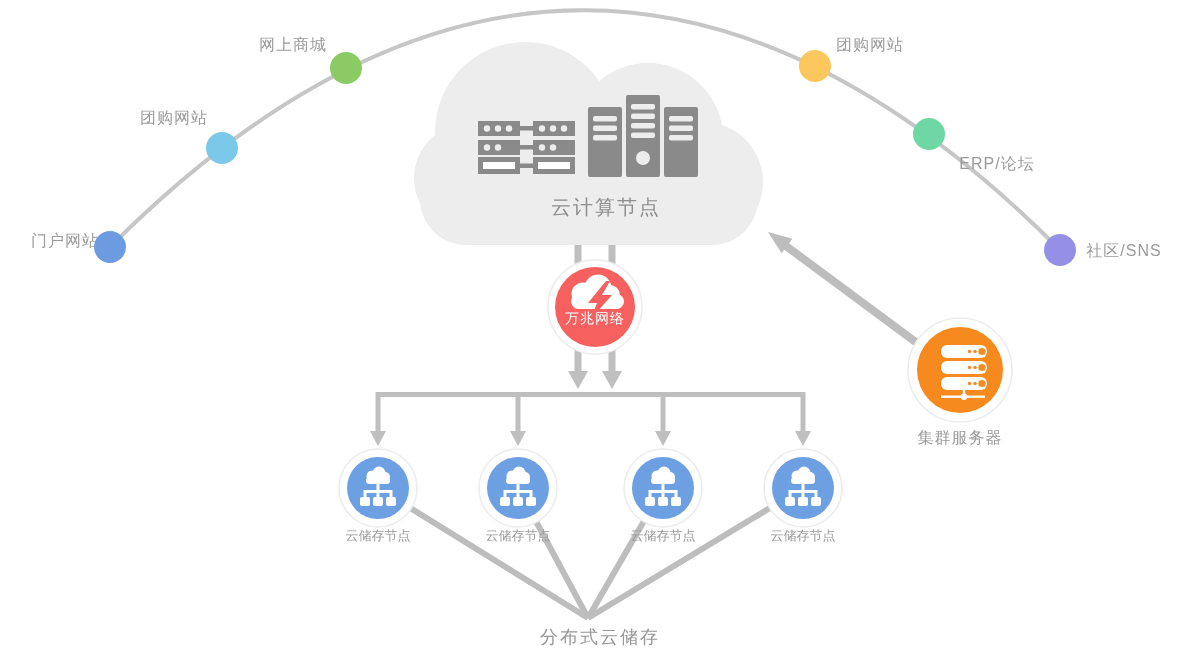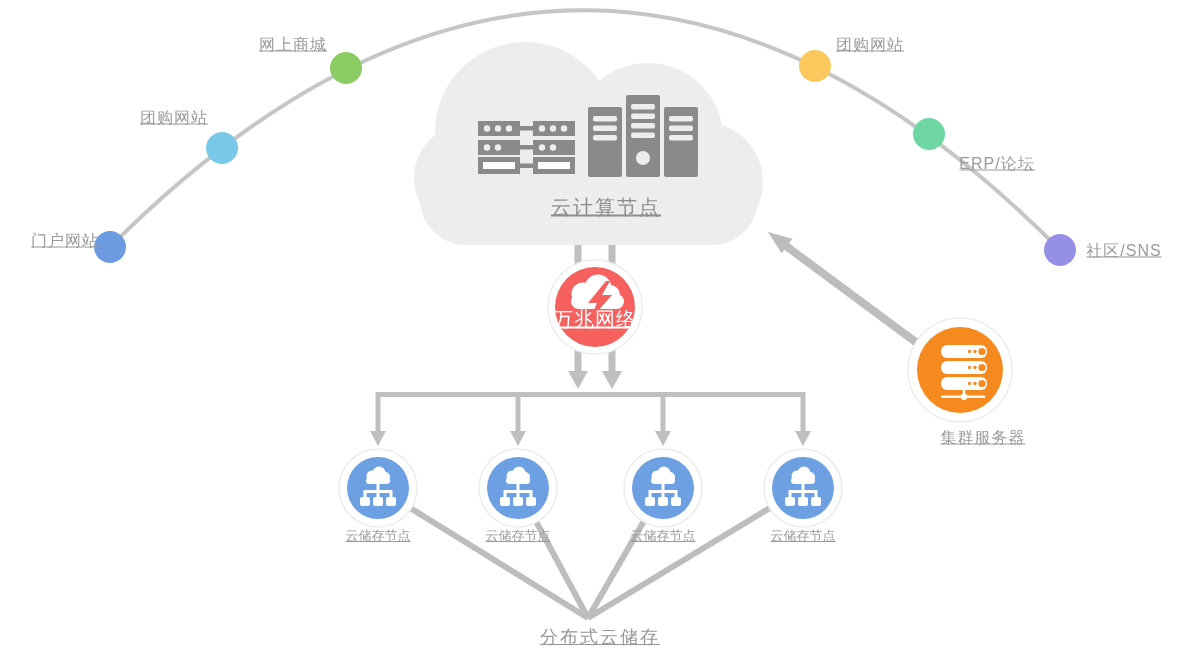--- a/index.html
+++ b/index.html
@@ -3,26 +3,26 @@
 <meta charset="utf-8">
 <style>
   html,body{margin:0;padding:0;background:#fff;}
   #stage{
     position:relative;width:1189px;height:653px;background:#ffffff;overflow:hidden;
     font-family:"Liberation Sans","DejaVu Sans",sans-serif;
   }
   #stage svg{position:absolute;left:0;top:0;}
   .lbl{
     position:absolute;transform:translate(-50%,-50%);
-    color:#9A9A9A;font-size:16px;white-space:nowrap;letter-spacing:1px;text-decoration:underline;
+    color:#9A9A9A;font-size:16px;white-space:nowrap;letter-spacing:1px;
   }
   .lbl-cloud{font-size:20px;color:#8D8D8D;letter-spacing:2px;}
-  .lbl-network{font-size:20px;color:#ffffff;letter-spacing:1px;}
+  .lbl-network{font-size:14px;color:#ffffff;letter-spacing:1px;}
   .lbl-storage{font-size:13px;color:#9A9A9A;letter-spacing:0px;}
-  .lbl-cluster{font-size:16px;margin-left:23px;}
+  .lbl-cluster{font-size:16px;}
   .lbl-distributed{font-size:18px;color:#979797;letter-spacing:2px;margin-left:10px;}
 </style>
 </head>
 <body>
 
 <div id="stage">
 
 <svg width="1189" height="653" viewBox="0 0 1189 653">
 
   <defs>

